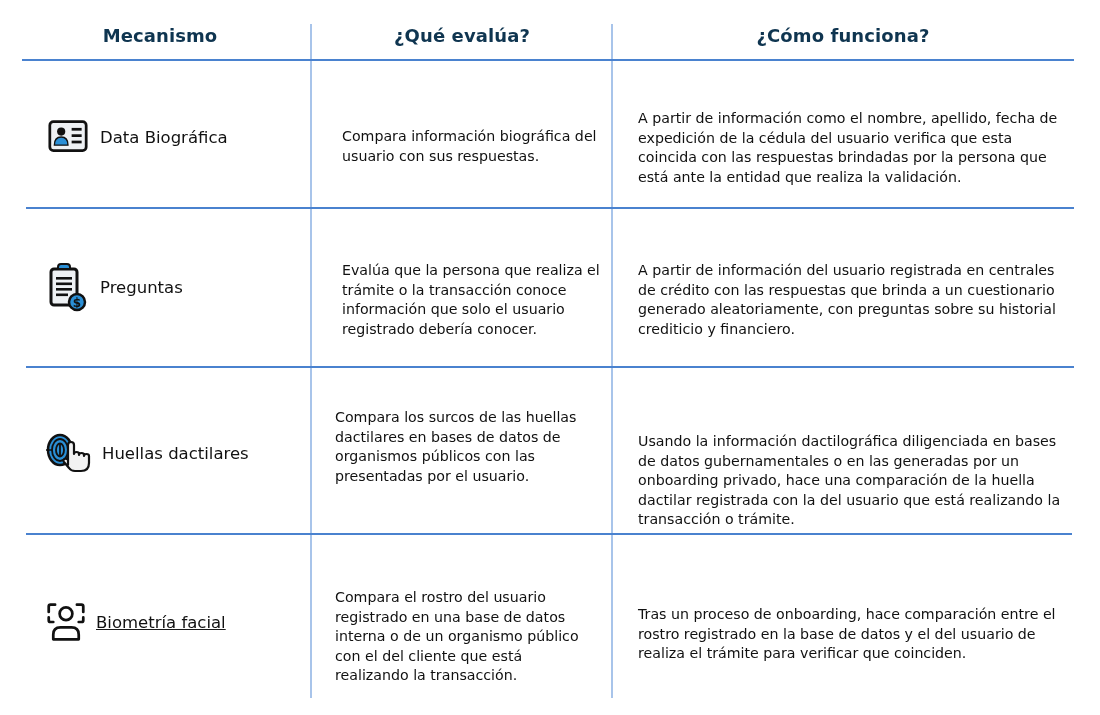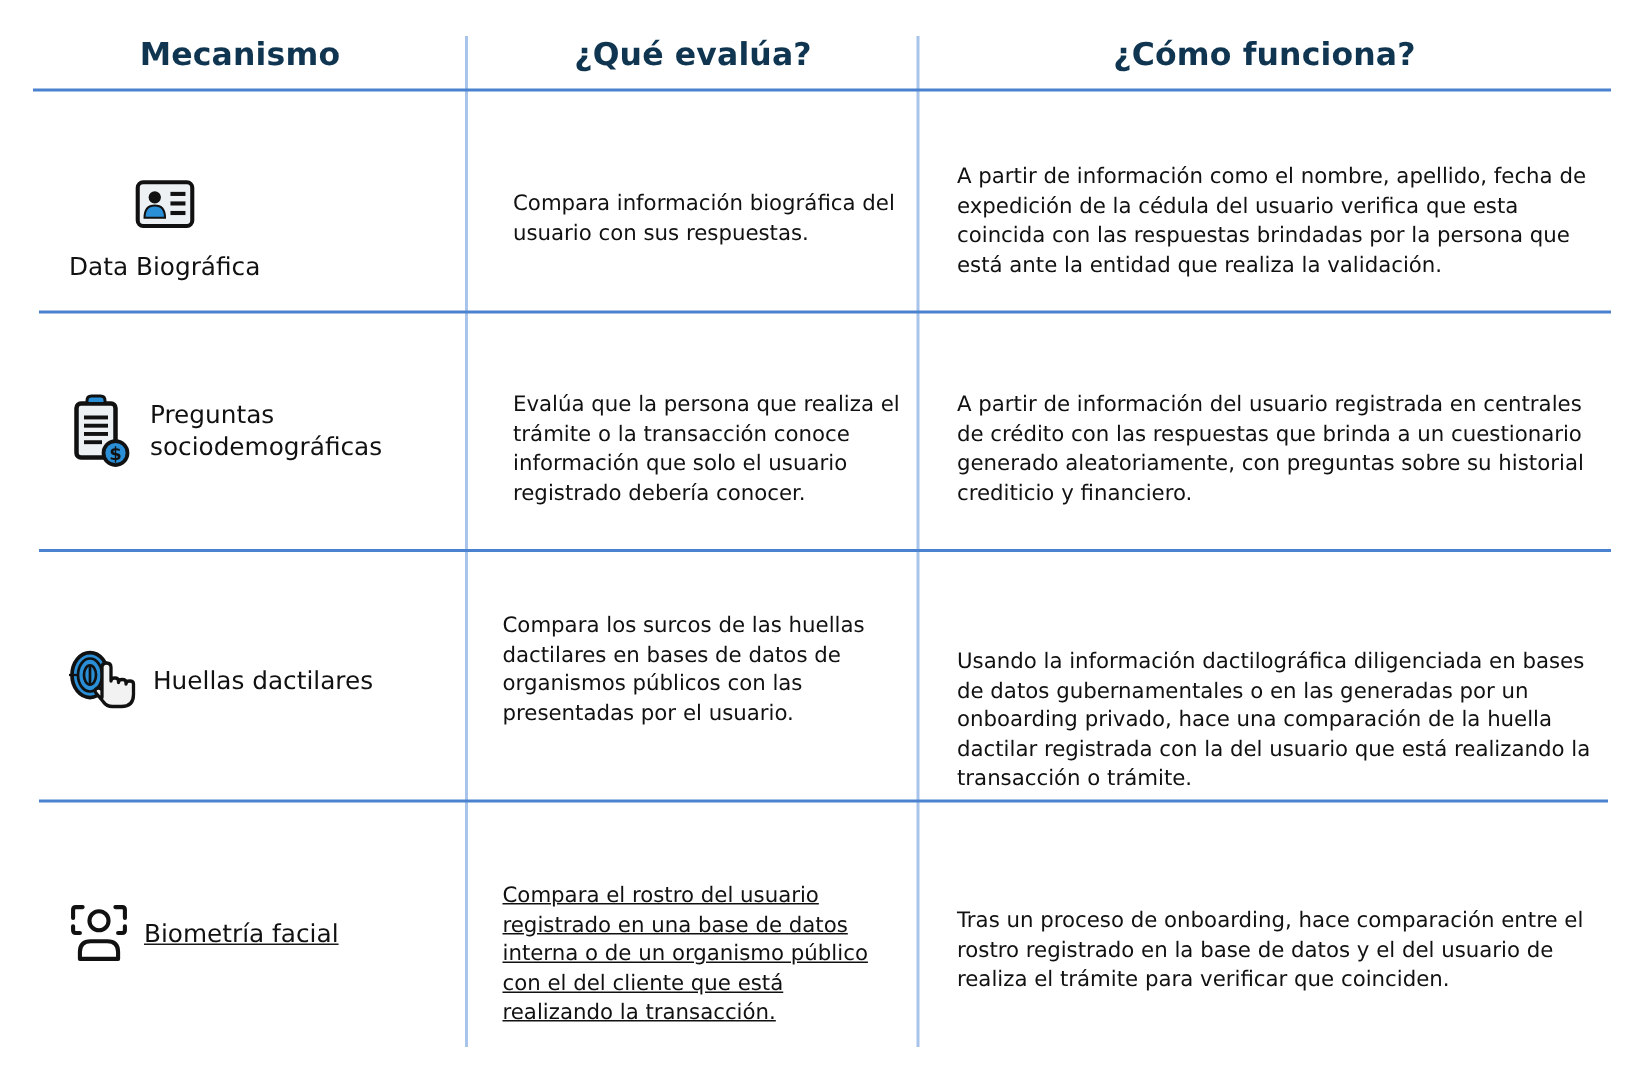--- a/index.html
+++ b/index.html
@@ -1,20 +1,20 @@
 <!DOCTYPE html>
 <html><head>
 <meta charset="utf-8">
 <style>
   html, body { margin: 0; padding: 0; background: #ffffff; }
   body { width: 1100px; height: 715px; position: relative; overflow: hidden;
          font-family: "DejaVu Sans", "Liberation Sans", sans-serif; color: #1a1a1a; }
   .hline { position: absolute; height: 2px; background: #4a82cf; }
   .vline { position: absolute; width: 2px; background: #a8c4ea; }
-  .hdr { position: absolute; top: 22px; height: 28px; font-weight: bold; font-size: 21px;
+  .hdr { position: absolute; top: 22px; height: 28px; font-weight: bold; font-size: 18px;
          color: #0f3550; text-align: center; line-height: 28px; letter-spacing: 0.1px; }
   .mech { position: absolute; left: 46px; display: flex; align-items: center; gap: 10px; }
   .mech .label { font-size: 16.5px; line-height: 21px; color: #111; font-weight: 500; }
   .cell { position: absolute; font-size: 14.2px; line-height: 19.6px; color: #111; margin-top: 24px; }
   .icon { width: 44px; height: 44px; flex: 0 0 auto; display: block; }
 </style>
 </head>
 <body>
 
 <div>
@@ -24,21 +24,21 @@
   <div class="hdr" style="left:613px;width:460px;">¿Cómo funciona?</div>
 
   <div class="vline" style="left:310px;top:24px;height:674px;"></div>
   <div class="vline" style="left:611px;top:24px;height:674px;"></div>
 
   <div class="hline" style="left:22px;top:59px;width:1052px;"></div>
   <div class="hline" style="left:26px;top:207px;width:1048px;"></div>
   <div class="hline" style="left:26px;top:366px;width:1048px;"></div>
   <div class="hline" style="left:26px;top:533px;width:1046px;"></div>
 
-  <div class="mech" style="top:117px;flex-direction:column;">
+  <div class="mech" style="top:117px;">
     <svg class="icon" viewBox="0 0 44 44" style="width:44px;height:40px;">
       <rect x="2" y="5" width="40" height="32" rx="4" fill="#eef1f4" stroke="#111" stroke-width="3"></rect>
       <circle cx="14.5" cy="16" r="4.5" fill="#111"></circle>
       <path d="M7 31 q0 -9 7.5 -9 q7.5 0 7.5 9 z" fill="#2a8fd6" stroke="#111" stroke-width="1.5"></path>
       <rect x="26" y="12" width="11" height="3" fill="#111"></rect>
       <rect x="26" y="19" width="11" height="3" fill="#111"></rect>
       <rect x="26" y="26" width="11" height="3" fill="#111"></rect>
     </svg>
     <span class="label">Data Biográfica</span>
   </div>
@@ -51,21 +51,20 @@
       <path d="M12 7 h12 v-2 q0 -3 -3 -3 h-6 q-3 0 -3 3 z" fill="#2a8fd6" stroke="#111" stroke-width="2"></path>
       <rect x="10" y="15" width="16" height="2.6" fill="#111"></rect>
       <rect x="10" y="20.5" width="16" height="2.6" fill="#111"></rect>
       <rect x="10" y="26" width="16" height="2.6" fill="#111"></rect>
       <rect x="10" y="31.5" width="12" height="2.6" fill="#111"></rect>
       <circle cx="31" cy="40" r="8" fill="#2a8fd6" stroke="#111" stroke-width="2.5"></circle>
       <text x="31" y="44.5" font-size="12" font-weight="bold" text-anchor="middle" fill="#111" font-family="DejaVu Sans, sans-serif">$</text>
     </svg>
     <div>
       <div class="label">Preguntas</div>
-      <div class="label">sociodemográficas</div>
     </div>
   </div>
   <div class="cell" style="left:342px;top:237px;width:265px;">Evalúa que la persona que realiza el trámite o la transacción conoce información que solo el usuario registrado debería conocer.</div>
   <div class="cell" style="left:638px;top:237px;width:425px;">A partir de información del usuario registrada en centrales de crédito con las respuestas que brinda a un cuestionario generado aleatoriamente, con preguntas sobre su historial crediticio y financiero.</div>
 
   <div class="mech" style="top:432px;">
     <svg class="icon" viewBox="0 0 46 42" style="width:46px;height:42px;">
       <ellipse cx="14" cy="18" rx="12" ry="15" fill="#2a8fd6" stroke="#111" stroke-width="2.5"></ellipse>
       <ellipse cx="14" cy="18" rx="8" ry="11" fill="none" stroke="#111" stroke-width="1.8"></ellipse>
       <ellipse cx="14" cy="18" rx="4" ry="6.5" fill="none" stroke="#111" stroke-width="1.8"></ellipse>
@@ -82,16 +81,16 @@
     <svg class="icon" viewBox="0 0 44 44" style="width:40px;height:42px;">
       <path d="M3 11 v-6 q0 -2 2 -2 h5" fill="none" stroke="#111" stroke-width="3" stroke-linecap="round"></path>
       <path d="M34 3 h5 q2 0 2 2 v6" fill="none" stroke="#111" stroke-width="3" stroke-linecap="round"></path>
       <path d="M3 17 v3 q0 2 2 2 h3" fill="none" stroke="#111" stroke-width="3" stroke-linecap="round"></path>
       <path d="M36 22 h3 q2 0 2 -2 v-3" fill="none" stroke="#111" stroke-width="3" stroke-linecap="round"></path>
       <circle cx="22" cy="13" r="7" fill="none" stroke="#111" stroke-width="3"></circle>
       <path d="M8 41 v-5 q0 -8 8 -8 h12 q8 0 8 8 v5 z" fill="none" stroke="#111" stroke-width="3" stroke-linejoin="round"></path>
     </svg>
     <span class="label">Biometría facial</span>
   </div>
-  <div class="cell" style="left:335px;top:564px;width:265px;text-decoration:underline;">Compara el rostro del usuario registrado en una base de datos interna o de un organismo público con el del cliente que está realizando la transacción.</div>
+  <div class="cell" style="left:335px;top:564px;width:265px;">Compara el rostro del usuario registrado en una base de datos interna o de un organismo público con el del cliente que está realizando la transacción.</div>
   <div class="cell" style="left:638px;top:581px;width:430px;">Tras un proceso de onboarding, hace comparación entre el rostro registrado en la base de datos y el del usuario de realiza el trámite para verificar que coinciden.</div>
 
 </div>
 
 </body></html>

